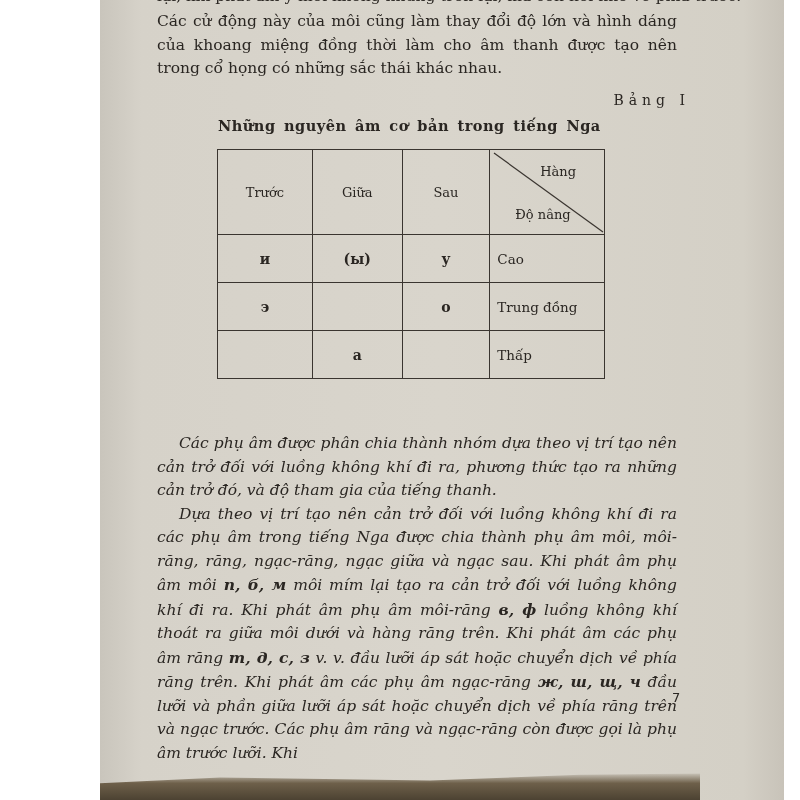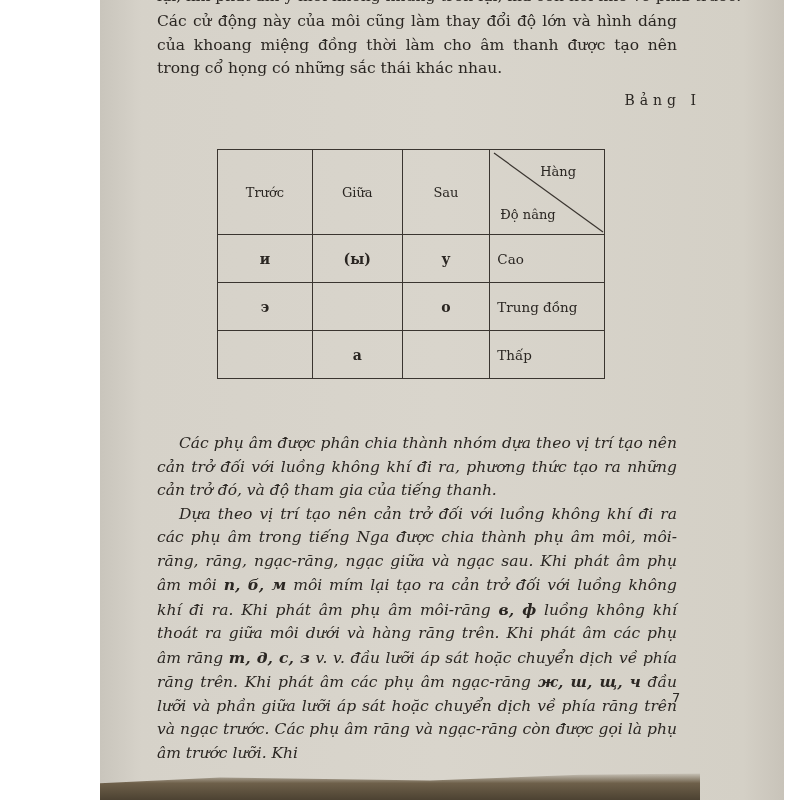--- a/index.html
+++ b/index.html
@@ -46,21 +46,21 @@
     left: 57px;
     width: 520px;
     font-family: "DejaVu Serif", "Liberation Serif", serif;
     font-size: 15.5px;
     color: #2a2622;
     white-space: nowrap;
   }
   .table-label {
     position: absolute;
     top: 92px;
-    right: 83px;
+    right: 94px;
     font-family: "DejaVu Serif", "Liberation Serif", serif;
     font-size: 14px;
     letter-spacing: 5px;
     color: #2a2622;
   }
   .table-title {
     position: absolute;
     top: 117px;
     left: 118px;
     font-family: "DejaVu Serif", "Liberation Serif", serif;
@@ -101,21 +101,21 @@
   .diag-cell { position: relative; }
   .diag-cell svg { position: absolute; left: 0; top: 0; }
   .diag-top {
     position: absolute;
     right: 28px;
     top: 14px;
     font-size: 13px;
   }
   .diag-bottom {
     position: absolute;
-    left: 10px;
+    left: 25px;
     bottom: 12px;
     font-size: 13px;
   }
   .section-heading {
     position: absolute;
     top: 402px;
     left: 130px;
     font-family: "DejaVu Serif", "Liberation Serif", serif;
     font-weight: bold;
     font-size: 14.5px;
@@ -137,20 +137,21 @@
 
 <div class="photo">
 
   <div class="cutline">lại, khi phát âm y môi không những tròn lại, mà còn hơi nhô về phía trước.</div>
 
   <div class="text" style="top: 10px;">
     <p class="para">Các cử động này của môi cũng làm thay đổi độ lớn và hình dáng của khoang miệng đồng thời làm cho âm thanh được tạo nên trong cổ họng có những sắc thái khác nhau.</p>
   </div>
 
   <div class="table-label">Bảng I</div>
+  <div class="table-title">Những nguyên âm cơ bản trong tiếng Nga</div>
 
   <table class="vowel-table">
     <tbody>
         <tr>
       <th class="col1">Trước</th>
       <th class="col2">Giữa</th>
       <th class="col3">Sau</th>
       <th class="col4 diag-cell">
         <svg width="115" height="84">
           <line x1="4" y1="3" x2="113" y2="82" stroke="#3a3530" stroke-width="1.2"></line>

